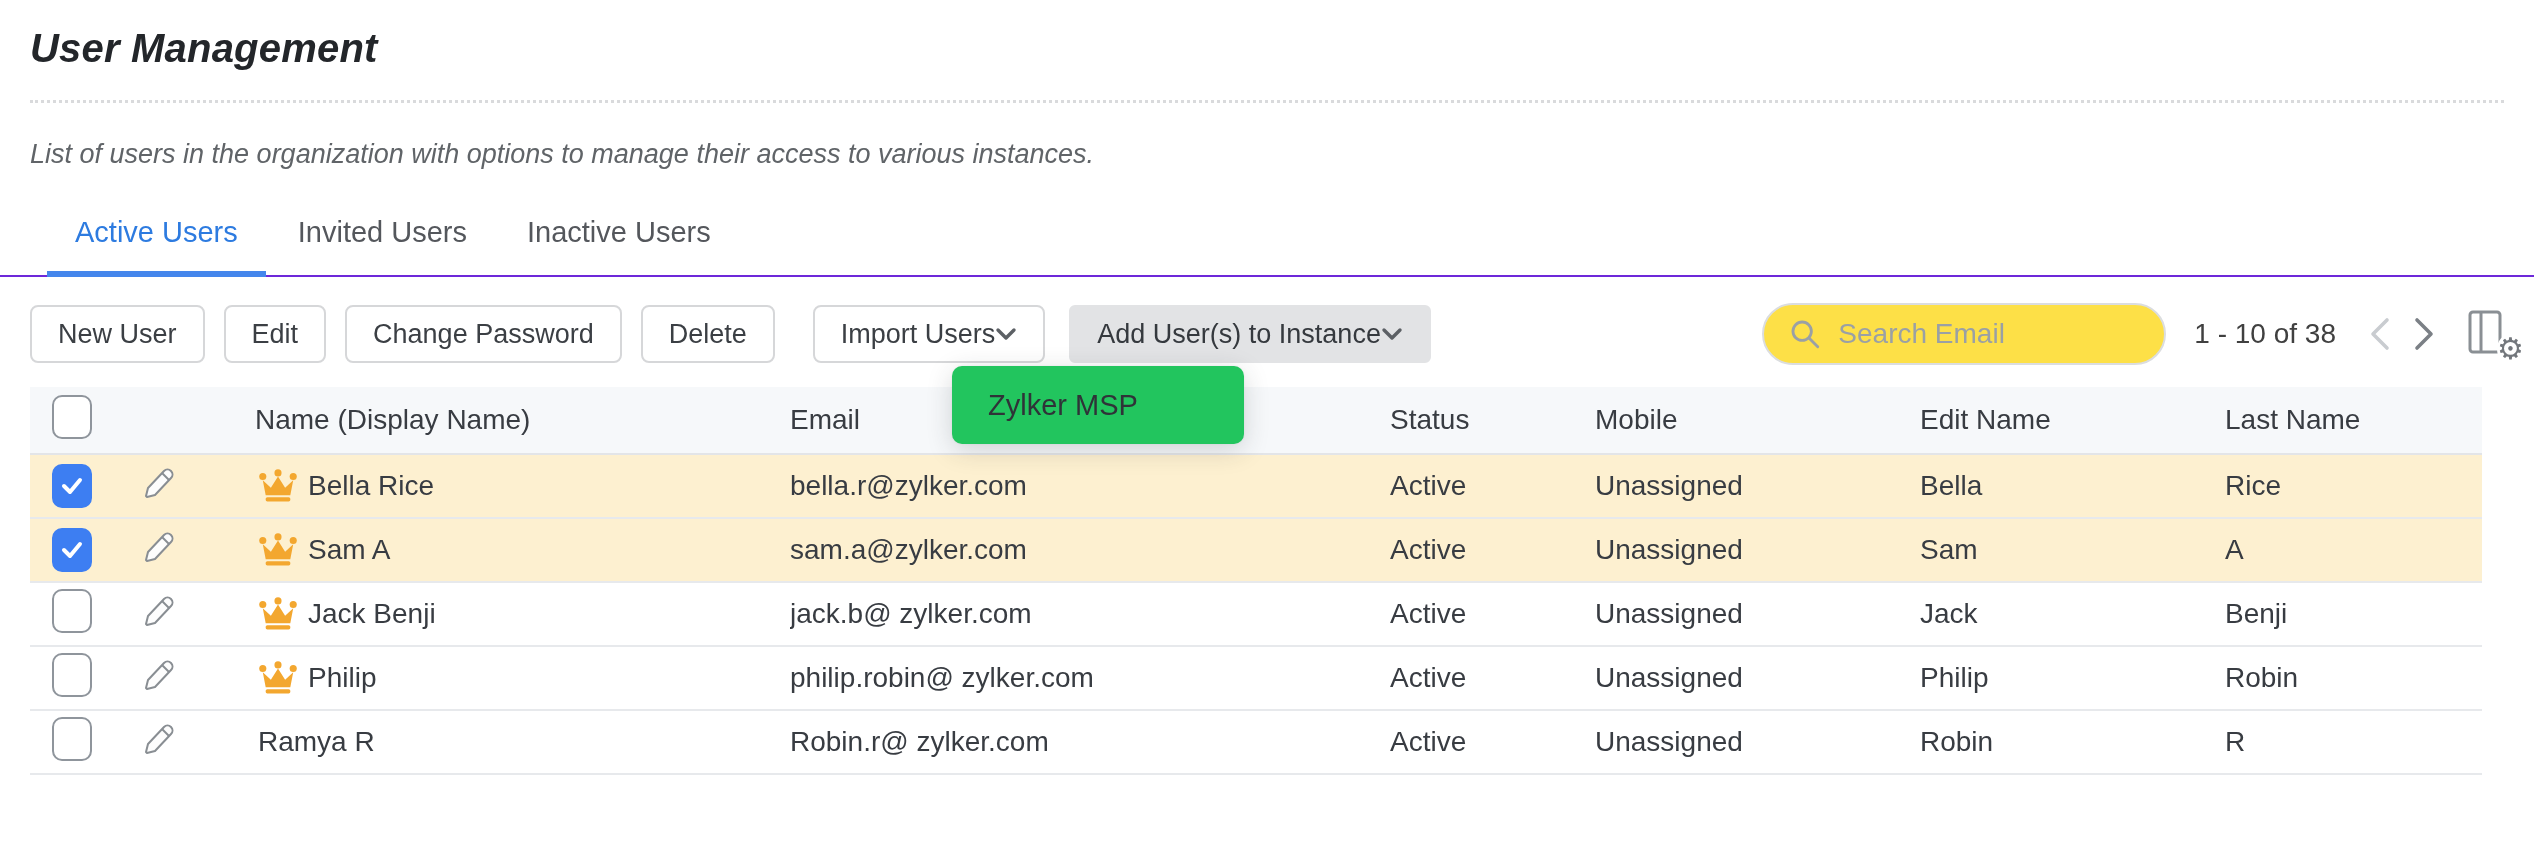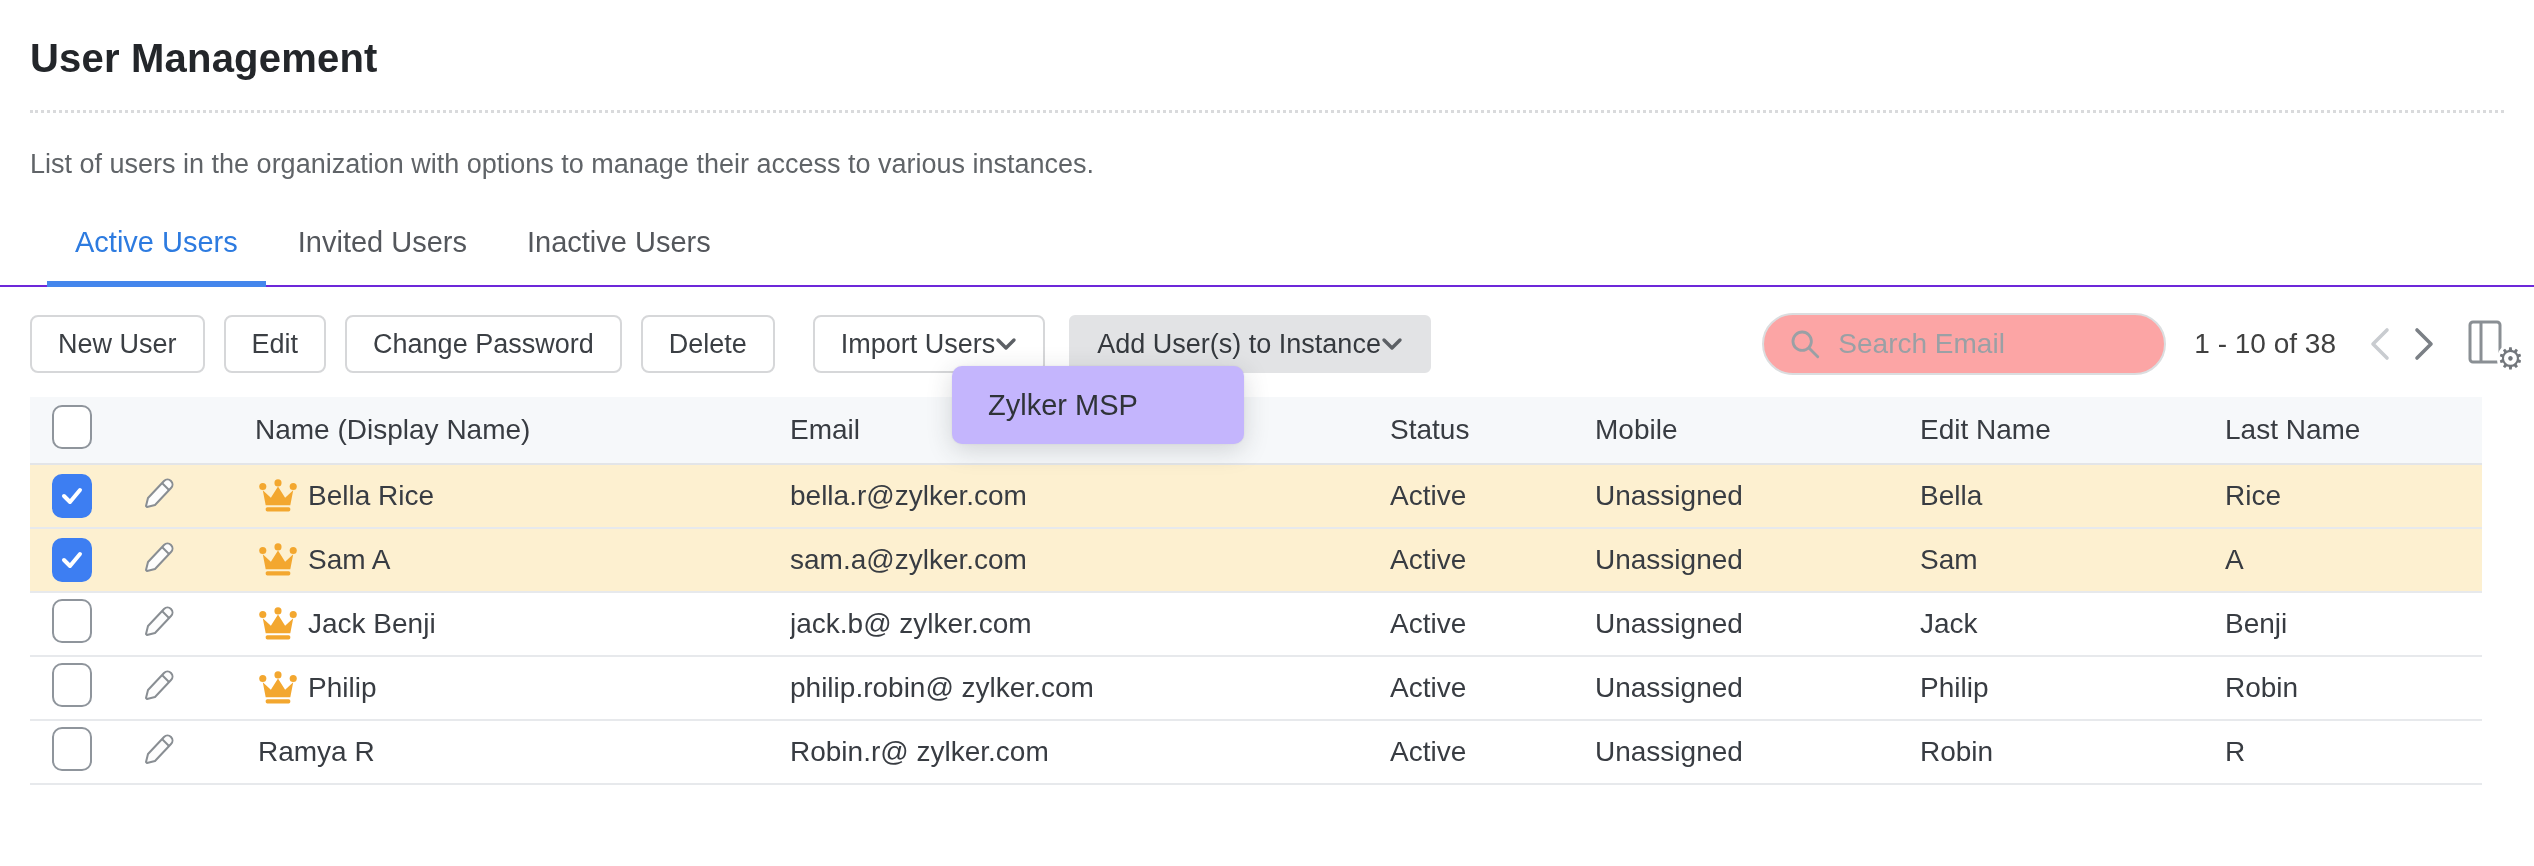--- a/index.html
+++ b/index.html
@@ -8,21 +8,21 @@
     --selection_yellow:#fdf0d0;
     --checkbox_blue:#3d7ef2;
     --crown_gold:#f3a72f;
   }
   *{box-sizing:border-box;margin:0;padding:0;}
   html,body{width:2534px;height:866px;overflow:hidden;background:#fff;
     font-family:"Liberation Sans","DejaVu Sans",sans-serif;color:#383c42;}
   .page{position:relative;width:2534px;height:866px;}
 
   
-  .page-head{padding:34px 30px 0 30px;}
+  .page-head{padding:24px 30px 0 30px;font-style:italic;}
   .page-title{font-size:40px;font-weight:600;color:#23262a;letter-spacing:.2px;line-height:48px;}
   .dotted-divider{margin-top:28px;border-bottom:3px dotted #d9dadc;}
   .page-subtitle{margin-top:36px;font-size:27px;color:#606468;}
 
   
   .tabs{display:flex;margin-top:46px;padding:0 47px;border-bottom:2px solid #6d28d9;}
   .tab{font-size:29px;color:#54575c;padding:0 28px 26px 28px;cursor:pointer;position:relative;margin-right:4px;}
   .tab.active{color:var(--accent_blue);}
   .tab.active::after{content:"";position:absolute;left:0;right:0;bottom:-2px;height:6px;background:var(--underline_blue);}
 
@@ -33,40 +33,40 @@
     font-size:27px;color:#3b3f44;cursor:pointer;white-space:nowrap;}
   .btn + .btn{margin-left:19px;}
   .btn.dropdown{}
   .btn.import{margin-left:38px;}
   .btn.add-instance{margin-left:24px;background:#e2e3e5;border-color:#e2e3e5;border-radius:6px;color:#35393e;}
   .chev-down{width:22px;height:14px;}
   .chev-down polyline{fill:none;stroke:#5c6065;stroke-width:3.4;stroke-linecap:round;stroke-linejoin:round;}
 
   .toolbar-right{margin-left:auto;display:flex;align-items:center;}
   .search-pill{display:flex;align-items:center;width:404px;height:62px;border:2px solid #dbdddf;
-    border-radius:33px;padding:0 24px;background:#fca5a5;}
+    border-radius:33px;padding:0 24px;background:#fde047;}
   .search-pill svg{width:34px;height:34px;flex:none;}
   .search-pill input{border:none;outline:none;flex:1;min-width:0;margin-left:16px;
     font-size:28px;color:#3b3f44;font-family:inherit;background:transparent;}
   .search-pill input::placeholder{color:#9aa0a5;}
   .page-range{font-size:28px;color:#404040;margin-left:28px;white-space:nowrap;}
   .pager{display:flex;align-items:center;margin-left:22px;}
   .pg-btn{width:44px;height:44px;display:flex;align-items:center;justify-content:center;cursor:pointer;}
   .pg-btn svg{width:26px;height:36px;}
   .pg-btn polyline{fill:none;stroke-width:3.6;stroke-linecap:round;stroke-linejoin:round;}
   .pg-prev polyline{stroke:#c9ccd0;}
   .pg-next polyline{stroke:#7b8086;}
   .col-settings{position:relative;width:52px;height:48px;margin-left:22px;cursor:pointer;}
   .col-settings svg{width:40px;height:46px;}
   .col-settings .gear{position:absolute;right:-4px;bottom:-6px;font-size:30px;color:#73777c;
     background:#fff;line-height:1;border-radius:50%;}
 
   
   .dropdown-panel{position:absolute;left:952px;top:366px;width:292px;z-index:20;
-    background:#c4b5fd;border-radius:10px;box-shadow:0 6px 26px rgba(40,44,52,.18),0 0 2px rgba(40,44,52,.08);
+    background:#22c55e;border-radius:10px;box-shadow:0 6px 26px rgba(40,44,52,.18),0 0 2px rgba(40,44,52,.08);
     padding:12px 0;}
   .dropdown-item{height:54px;display:flex;align-items:center;padding:0 36px;
     font-size:29px;color:#2f3338;cursor:pointer;}
 
   
   .table{margin:22px 52px 0 30px;width:2452px;}
   .tr{display:grid;grid-template-columns:90px 110px 560px 600px 205px 325px 305px 257px;
     align-items:center;border-bottom:2px solid #e7e9ec;}
   .tr.head{background:#f6f8fa;height:68px;border-bottom:2px solid #e3e5e8;color:#4a4e54;}
   .tr.body-row{height:64px;background:#fff;}

